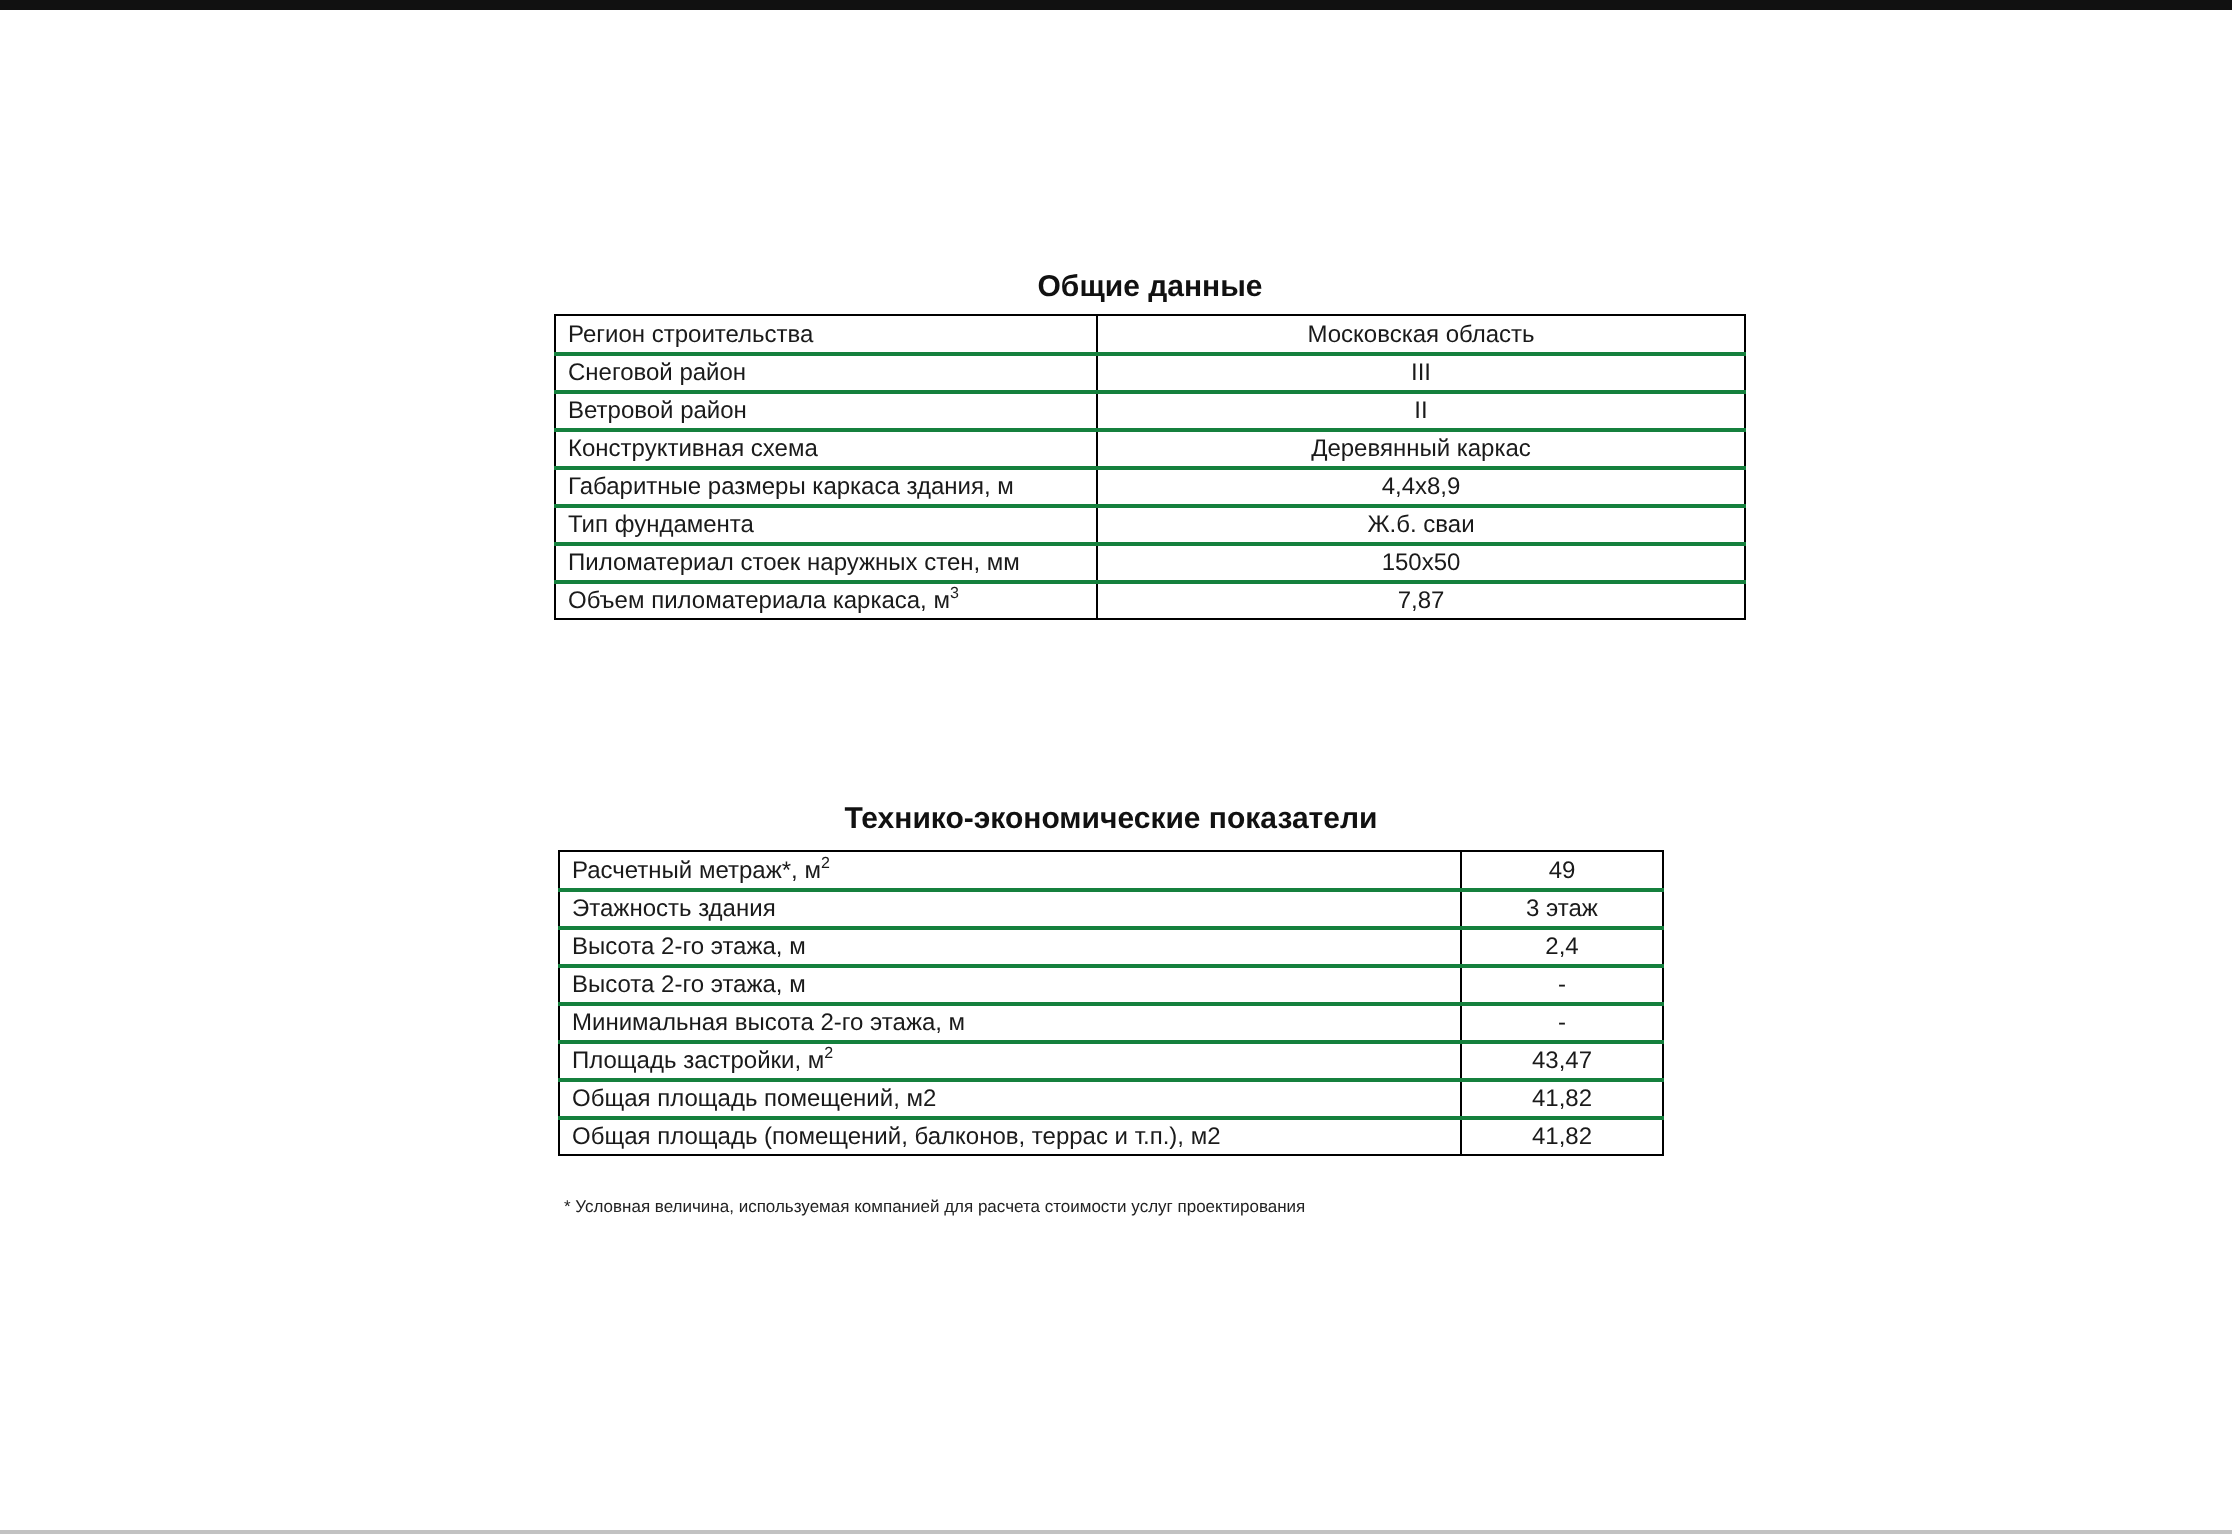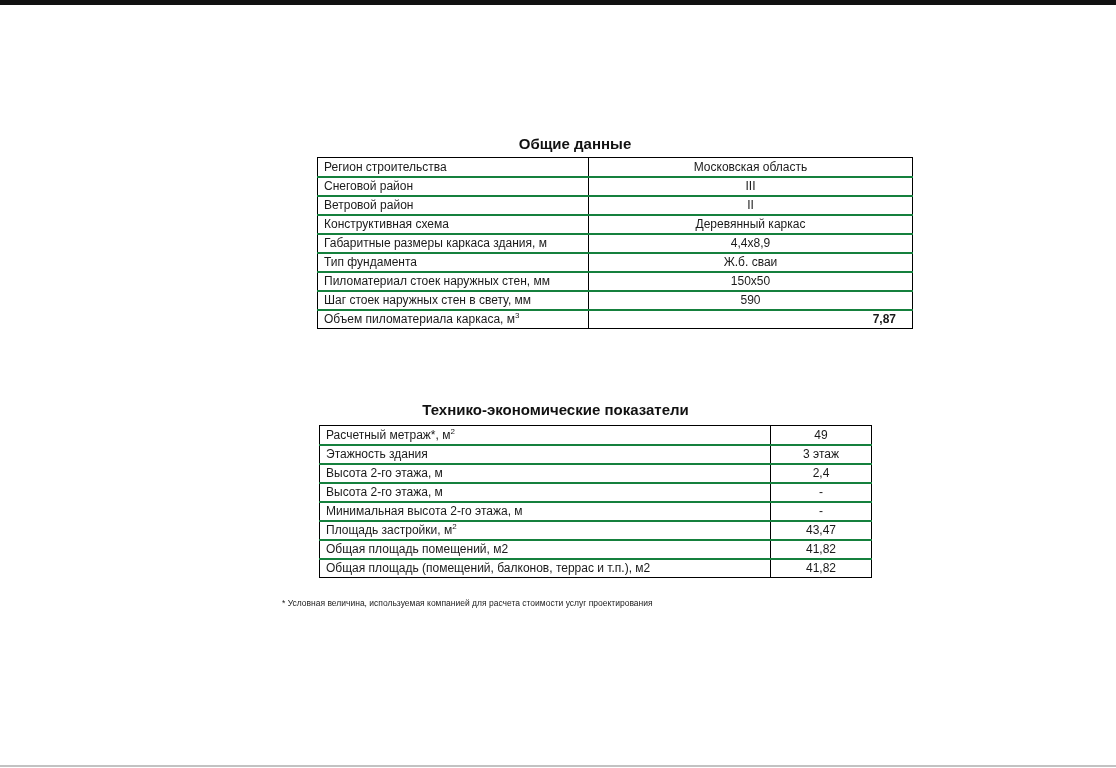--- a/index.html
+++ b/index.html
@@ -37,21 +37,20 @@
     line-height: 18px;
     color: #111111;
     margin-bottom: 4px;
   }
   .section-2 .tbl-title { margin-bottom: 6px; }
   table.spec {
     border-collapse: collapse;
     table-layout: fixed;
     width: 100%;
     border: 1.5px solid #000000;
-    margin-left: 40px;
   }
   table.spec td {
     font-size: 12px;
     height: 19px;
     line-height: 14px;
     border-top: 2px solid #15803d;
     vertical-align: middle;
     overflow: hidden;
     white-space: nowrap;
   }
@@ -116,26 +115,22 @@
           </tr>
           <tr>
             <td class="label-cell">Тип фундамента</td>
             <td class="value-cell">Ж.б. сваи</td>
           </tr>
           <tr>
             <td class="label-cell">Пиломатериал стоек наружных стен, мм</td>
             <td class="value-cell">150x50</td>
           </tr>
           <tr>
-            <td class="label-cell">Шаг стоек наружных стен в свету, мм</td>
-            <td class="value-cell">590</td>
-          </tr>
-          <tr>
             <td class="label-cell">Объем пиломатериала каркаса, м<sup>3</sup></td>
-            <td class="value-cell" style="font-weight: bold; text-align: right;">7,87</td>
+            <td class="value-cell" style="font-weight: normal;">7,87</td>
           </tr>
         </tbody>
     </table>
   </div>
 
   <div class="section section-2">
     <div class="tbl-title">Технико-экономические показатели</div>
     <table class="spec">
       <colgroup>
           <col class="c-label">

